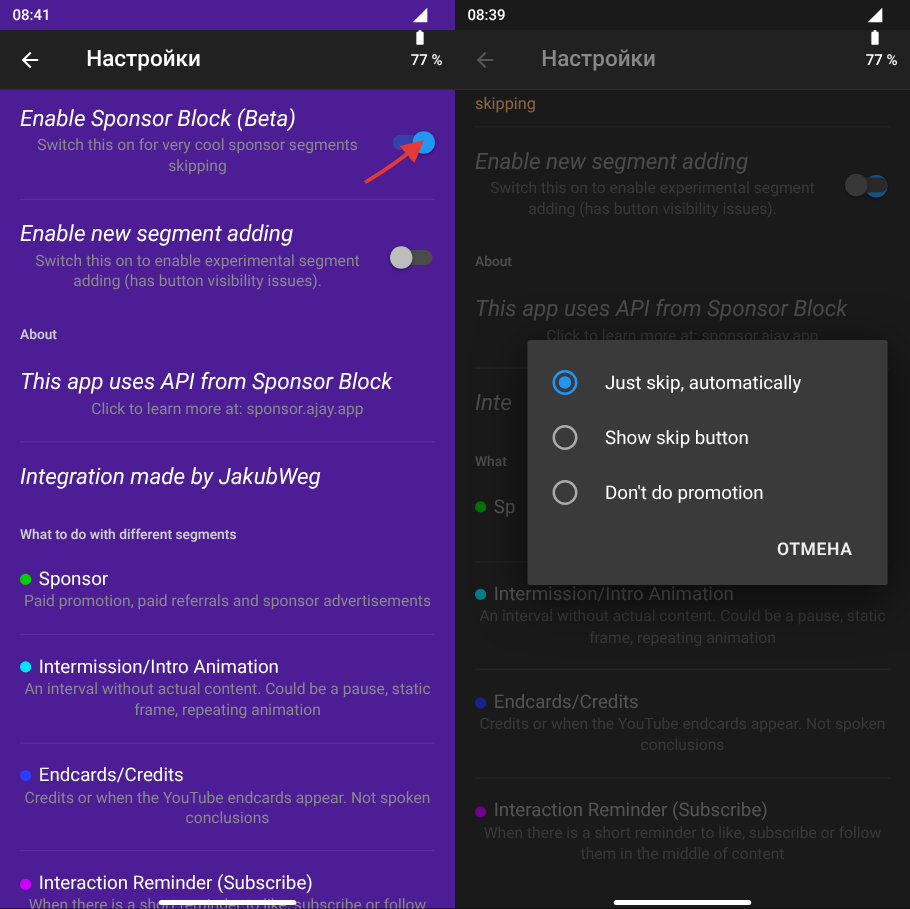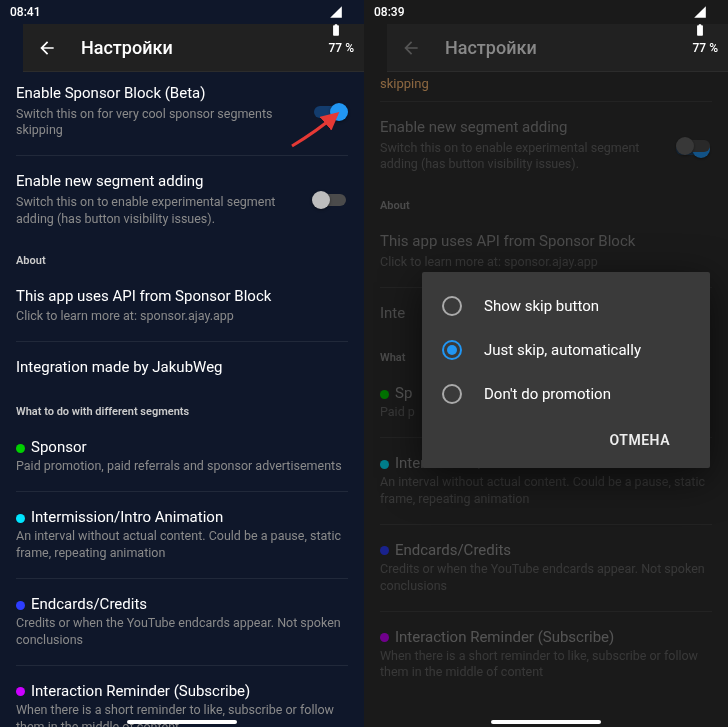--- a/index.html
+++ b/index.html
@@ -6,21 +6,21 @@
     body {
       font-family: -apple-system, Roboto, "Helvetica Neue", sans-serif;
       background: #000;
       display: flex;
       width: 728px;
       height: 727px;
     }
     .screen {
       width: 364px;
       height: 727px;
-      background: #0f172a;
+      background: #4c1d95;
       position: relative;
       overflow: hidden;
       color: #fff;
     }
     .status-bar {
       height: 24px;
       display: flex;
       align-items: center;
       justify-content: space-between;
       padding: 0 10px;
@@ -33,24 +33,23 @@
       align-items: flex-start;
       gap: 4px;
       flex-direction: column;
     }
     .status-icon { width: 14px; height: 14px; fill: #fff; }
     .app-bar {
       height: 48px;
       display: flex;
       align-items: center;
       padding: 0 14px;
-      gap: 24px;
+      gap: 35px;
       background: #212121;
       border-bottom: 1px solid rgba(255,255,255,0.05);
-      margin-left: 23px;
     }
     .app-bar .back-icon { width: 20px; height: 20px; }
     .app-bar-title {
       font-size: 18px;
       font-weight: 500;
       color: #fff;
     }
     .dim .app-bar .back-icon path { fill: #555; }
     .dim .app-bar-title { color: #888; }
     .content {
@@ -60,29 +59,31 @@
     .setting {
       padding: 12px 0;
     }
     .setting-row {
       display: flex;
       align-items: center;
       gap: 12px;
     }
     .setting-text { flex: 1; }
     .setting-title {
-      font-size: 15px;
+      font-size: 18px;
       color: #fff;
       line-height: 1.3;
       margin-bottom: 2px;
+      font-style: italic;
     }
     .setting-sub {
       font-size: 12.5px;
       color: #8a8a8a;
       line-height: 1.35;
+      text-align: center;
     }
     .dim .setting-title { color: #888; }
     .dim .setting-sub { color: #666; }
     .section-header {
       font-size: 11px;
       font-weight: 600;
       color: #ccc;
       padding: 14px 0 8px;
     }
     .dim .section-header { color: #888; }
@@ -188,21 +189,21 @@
       content: '';
       position: absolute;
       inset: 3px;
       background: #2196F3;
       border-radius: 50%;
     }
     .radio-label { font-size: 15px; color: #fff; }
     .dialog-actions {
       display: flex;
       justify-content: flex-end;
-      padding: 8px 32px;
+      padding: 8px 20px;
     }
     .dialog-btn {
       font-size: 14px;
       font-weight: 600;
       color: #eee;
       padding: 8px 8px;
       letter-spacing: 0.5px;
     }
     .trailing-skipping {
       font-size: 13px;
@@ -383,26 +384,26 @@
     </div>
     <div class="divider"></div>
     <div class="setting">
       <div class="seg-title"><span class="color-dot" style="background:#cc00ff"></span><span>Interaction Reminder (Subscribe)</span></div>
       <div class="setting-sub">When there is a short reminder to like, subscribe or follow them in the middle of content</div>
     </div>
   </div>
 
   <div class="dialog">
     <div class="radio-row">
+      <div class="radio checked"></div>
+      <div class="radio-label">Just skip, automatically</div>
+    </div>
+    <div class="radio-row">
       <div class="radio"></div>
       <div class="radio-label">Show skip button</div>
-    </div>
-    <div class="radio-row">
-      <div class="radio checked"></div>
-      <div class="radio-label">Just skip, automatically</div>
     </div>
     <div class="radio-row">
       <div class="radio"></div>
       <div class="radio-label">Don't do promotion</div>
     </div>
     <div class="dialog-actions">
       <div class="dialog-btn">ОТМЕНА</div>
     </div>
   </div>
 

